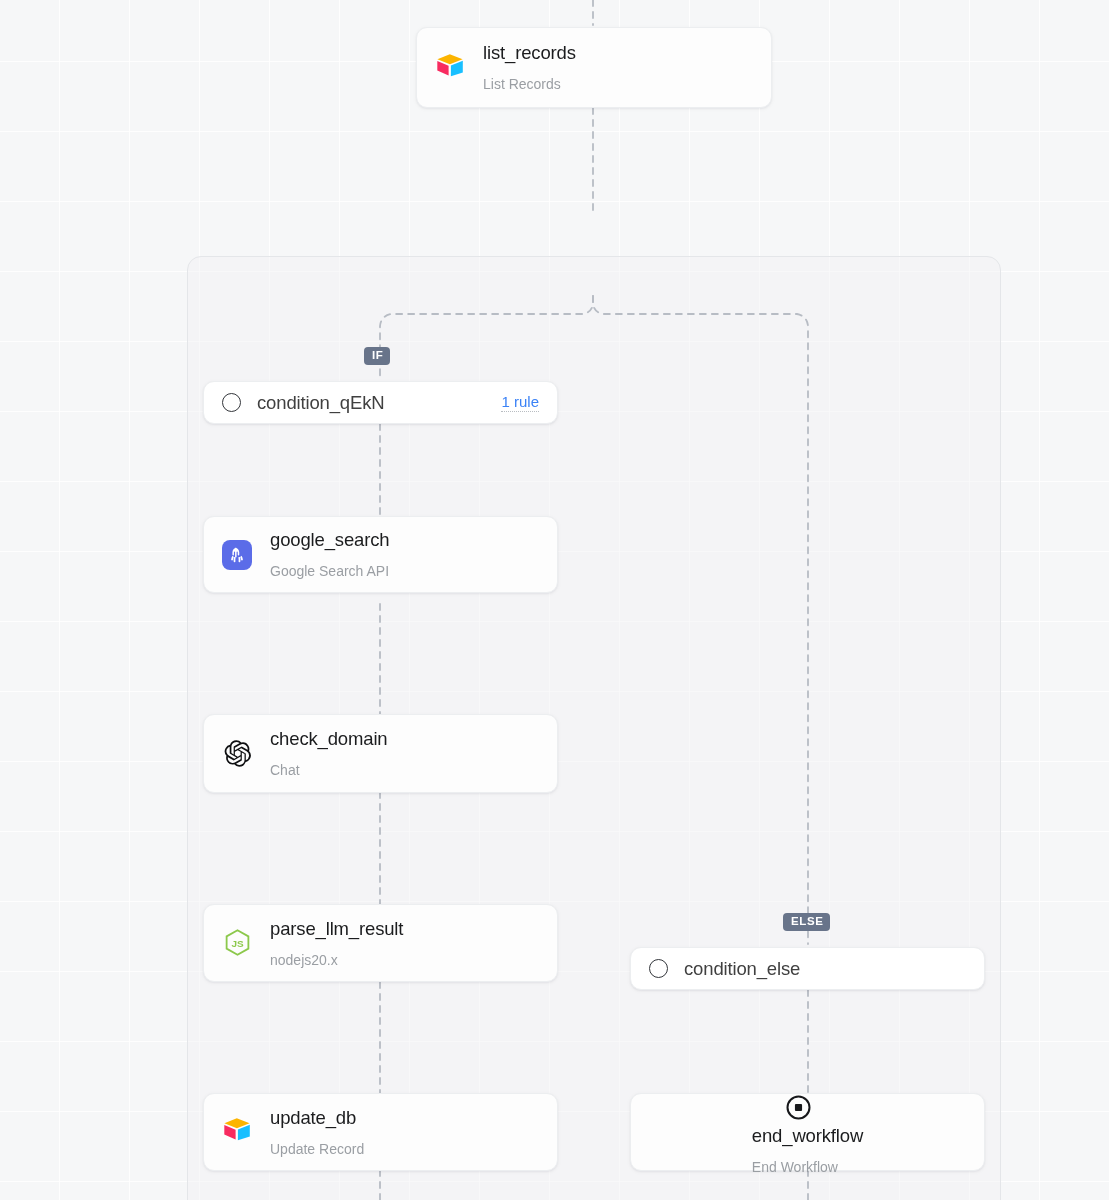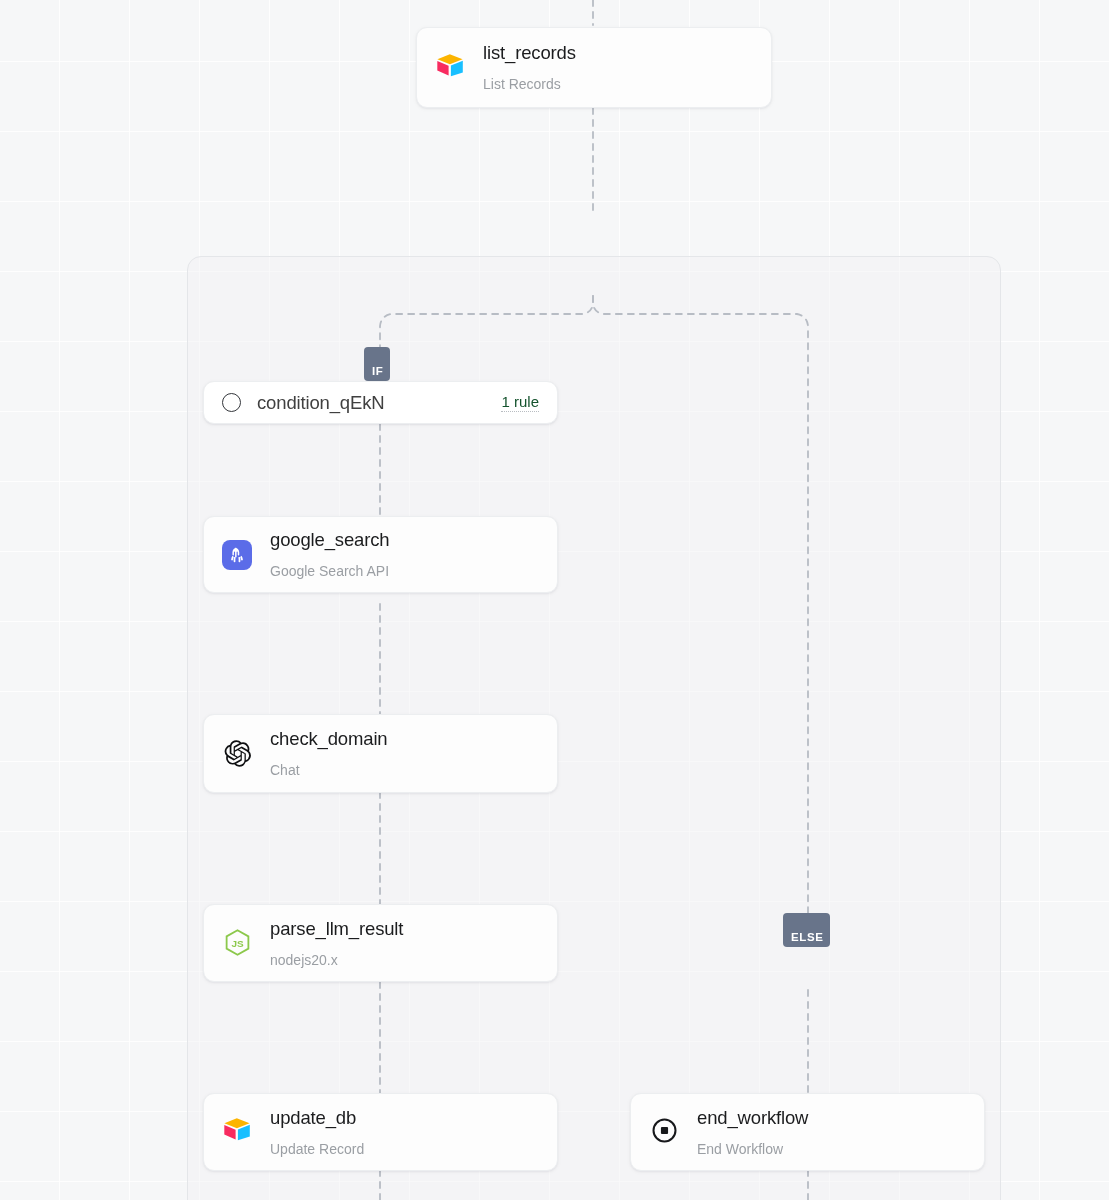--- a/index.html
+++ b/index.html
@@ -81,35 +81,35 @@
   }
   .cond-label {
     font-size: 18.5px;
     color: #404040;
     letter-spacing: -0.15px;
     white-space: nowrap;
   }
   .rule-count {
     margin-left: auto;
     font-size: 15px;
-    color: #14532d;
+    color: #3b82f6;
     border-bottom: 1.5px dotted #b9bdc2;
     padding-bottom: 1px;
     white-space: nowrap;
   }
 
   .branch-badge {
     position: absolute;
     background: #68748a;
     color: #ffffff;
     font-size: 11.5px;
     font-weight: bold;
     letter-spacing: 0.6px;
     border-radius: 4px;
-    padding: 19px 7px 3px 8px;
+    padding: 3px 7px 3px 8px;
     line-height: 1;
   }
 
   
   .airtable { width: 28px; height: 24px; }
   .octo-badge {
     width: 30px; height: 30px;
     border-radius: 8px;
     background: #5b6ce8;
     display: flex; align-items: center; justify-content: center;
@@ -219,22 +219,27 @@
       </svg>
     </span>
     <span class="node-text">
       <span class="node-title">update_db</span>
       <span class="node-sub">Update Record</span>
     </span>
   </div>
 
   <div class="branch-badge" style="left:783px; top:913px;">ELSE</div>
 
-
-  <div class="node" style="left:630px; top:1093px; width:355px; height:78px;">
+  <div class="cond-node" style="left:630px; top:947px; width:355px; height:43px;">
+    <span class="cond-circle"></span>
+    <span class="cond-label">condition_else</span>
+    <span class="rule-count" style="border:none;"></span>
+  </div>
+
+  <div class="node" style="left:630px; top:1093px; width:355px; height:78px;flex-direction:column;">
     <span class="node-icon">
       <svg width="27" height="27" viewBox="0 0 28 28" xmlns="http://www.w3.org/2000/svg">
         <circle cx="14" cy="14" r="11.4" fill="none" stroke="#17181b" stroke-width="2.1"></circle>
         <rect x="10.3" y="10.3" width="7.4" height="7.4" rx="1" fill="#17181b"></rect>
       </svg>
     </span>
     <span class="node-text">
       <span class="node-title">end_workflow</span>
       <span class="node-sub">End Workflow</span>
     </span>

